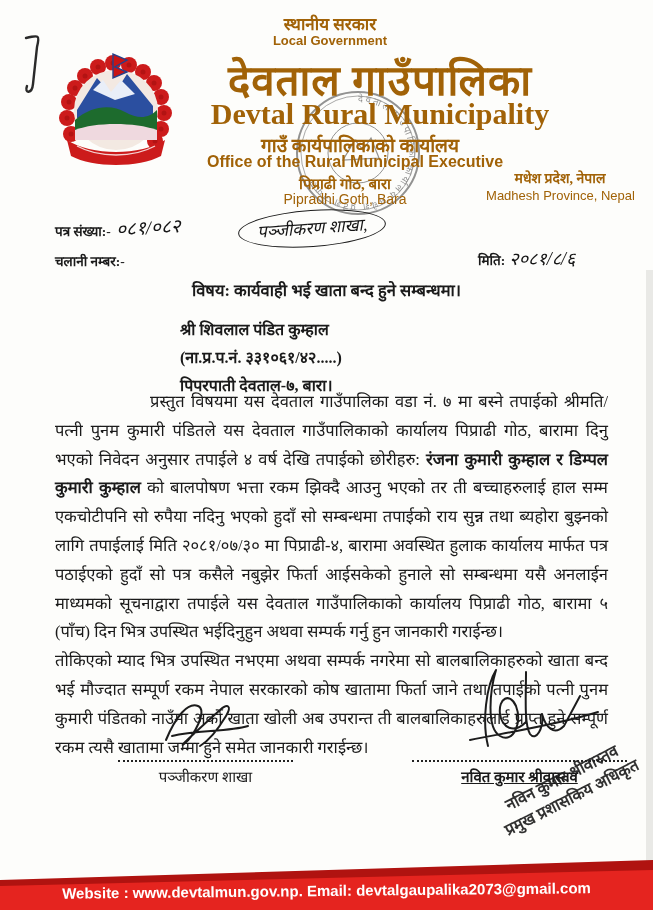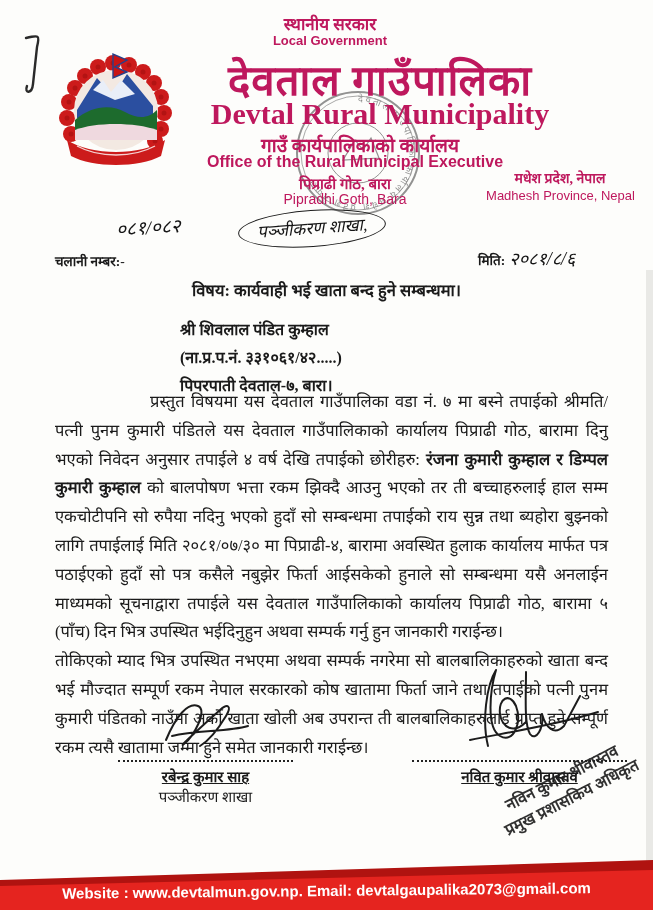--- a/index.html
+++ b/index.html
@@ -2,21 +2,21 @@
 <html><head>
 <meta charset="utf-8">
 <style>
   html,body{margin:0;padding:0;background:#9a9a98;}
   .page{
     position:relative;width:653px;height:910px;margin:0 auto;
     background:#fdfdfb;overflow:hidden;
     font-family:"Liberation Serif","DejaVu Serif",serif;color:#1a1a1a;
   }
   .abs{position:absolute;}
-  .red{color:#be185d;}
+  .red{color:#a16207;}
   .ctr{text-align:center;}
   .b{font-weight:bold;}
   .scan-edge{position:absolute;right:0;top:270px;width:7px;height:610px;background:#e9e9e6;}
   
   .hdr-small-np{left:230px;top:12px;width:200px;font-size:17px;}
   .hdr-small-en{left:230px;top:33px;width:200px;font-size:13px;font-family:"Liberation Sans",sans-serif;}
   .hdr-title-np{left:160px;top:50px;width:440px;font-size:42px;letter-spacing:1px;}
   .hdr-title-en{left:170px;top:97px;width:420px;font-size:30px;}
   .hdr-office-np{left:180px;top:132px;width:360px;font-size:19px;}
   .hdr-office-en{left:160px;top:153px;width:390px;font-size:16px;font-family:"Liberation Sans",sans-serif;}
@@ -144,20 +144,23 @@
   <div class="abs ctr red b hdr-small-en">Local Government</div>
   <div class="abs ctr red b hdr-title-np">देवताल गाउँपालिका</div>
   <div class="abs ctr red b hdr-title-en">Devtal Rural Municipality</div>
   <div class="abs ctr red b hdr-office-np">गाउँ कार्यपालिकाको कार्यालय</div>
   <div class="abs ctr red b hdr-office-en">Office of the Rural Municipal Executive</div>
   <div class="abs ctr red b hdr-place-np">पिप्राढी गोठ, बारा</div>
   <div class="abs ctr red hdr-place-en">Pipradhi Goth, Bara</div>
   <div class="abs ctr red b hdr-prov-np">मधेश प्रदेश, नेपाल</div>
   <div class="abs ctr red hdr-prov-en">Madhesh Province, Nepal</div>
 
+  <div class="abs ref-row">
+    <span class="meta-label">पत्र संख्या:-</span>
+  </div>
   <div class="abs hand ref-val">०८१/०८२</div>
   <div class="abs annot">पञ्जीकरण शाखा,</div>
   <div class="abs chalani meta-label">चलानी नम्बर:-</div>
   <div class="abs date-row">
     <span class="meta-label">मिति:</span>
     <span class="hand">२०८१/८/६</span>
   </div>
 
   <div class="abs ctr subject">विषय: कार्यवाही भई खाता बन्द हुने सम्बन्धमा।</div>
 
@@ -170,21 +173,20 @@
   <div class="abs body-text">
     <p class="p1"><span>प्रस्तुत विषयमा यस देवताल गाउँपालिका वडा नं. ७ मा बस्ने तपाईको श्रीमति/पत्नी पुनम कुमारी पंडितले यस देवताल गाउँपालिकाको कार्यालय पिप्राढी गोठ, बारामा दिनु भएको निवेदन अनुसार तपाईले ४ वर्ष देखि तपाईको छोरीहरु: </span><span class="b">रंजना कुमारी कुम्हाल र डिम्पल कुमारी कुम्हाल</span><span> को बालपोषण भत्ता रकम झिक्दै आउनु भएको तर ती बच्चाहरुलाई हाल सम्म एकचोटीपनि सो रुपैया नदिनु भएको हुदाँ सो सम्बन्धमा तपाईको राय सुन्न तथा ब्यहोरा बुझ्नको लागि तपाईलाई मिति २०८१/०७/३० मा पिप्राढी-४, बारामा अवस्थित हुलाक कार्यालय मार्फत पत्र पठाईएको हुदाँ सो पत्र कसैले नबुझेर फिर्ता आईसकेको हुनाले सो सम्बन्धमा यसै अनलाईन माध्यमको सूचनाद्वारा तपाईले यस देवताल गाउँपालिकाको कार्यालय पिप्राढी गोठ, बारामा ५ (पाँच) दिन भित्र उपस्थित भईदिनुहुन अथवा सम्पर्क गर्नु हुन जानकारी गराईन्छ।</span></p>
     <p class="p2">तोकिएको म्याद भित्र उपस्थित नभएमा अथवा सम्पर्क नगरेमा सो बालबालिकाहरुको खाता बन्द भई मौज्दात सम्पूर्ण रकम नेपाल सरकारको कोष खातामा फिर्ता जाने तथा तपाईको पत्नी पुनम कुमारी पंडितको नाउँमा अर्को खाता खोली अब उपरान्त ती बालबालिकाहरुलाई प्राप्त हुने सम्पूर्ण रकम त्यसै खातामा जम्मा हुने समेत जानकारी गराईन्छ।</p>
   </div>
 
   <div class="abs sig-block sig-left">
     <svg width="140" height="58" viewBox="0 0 140 58">
       <path d="M30,44 C40,20 52,6 62,10 C72,14 58,40 48,48 C40,54 66,30 84,14 C92,7 96,10 90,20 C84,30 74,44 64,50 M36,40 C60,34 92,36 112,30" fill="none" stroke="#1c1c1c" stroke-width="2" stroke-linecap="round"></path>
     </svg>
     <div class="dotline"></div>
-    <div class="sig-name">रबेन्द्र कुमार साह</div>
     <div class="sig-title">पञ्जीकरण शाखा</div>
   </div>
 
   <div class="abs sig-block sig-right">
     <svg width="180" height="92" viewBox="0 0 180 92">
       <path d="M58,84 C52,60 56,24 66,8 M66,8 C60,28 56,66 70,74 C84,82 92,60 86,44 C80,30 68,36 70,52 C72,66 84,72 96,60 M96,10 C96,34 94,62 100,72 C106,80 114,66 112,52 M112,52 C116,66 124,74 134,64 L150,34 M40,78 C80,70 130,62 168,50" fill="none" stroke="#1c1c1c" stroke-width="2" stroke-linecap="round"></path>
     </svg>
     <div class="dotline"></div>
     <div class="sig-name">नवित कुमार श्रीवास्तव</div>
   </div>

